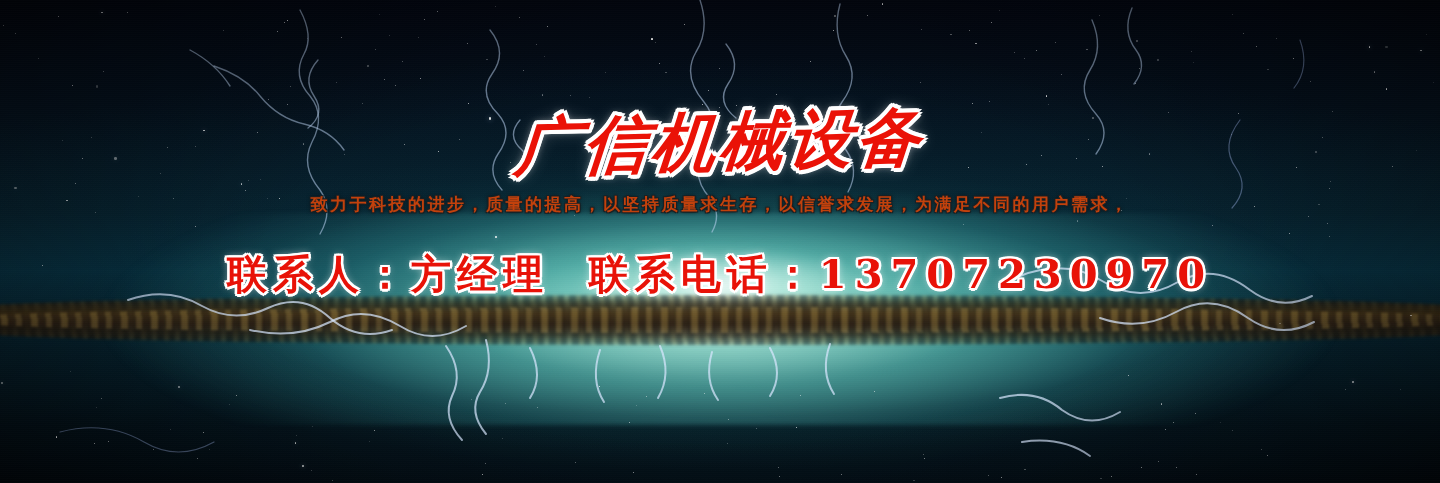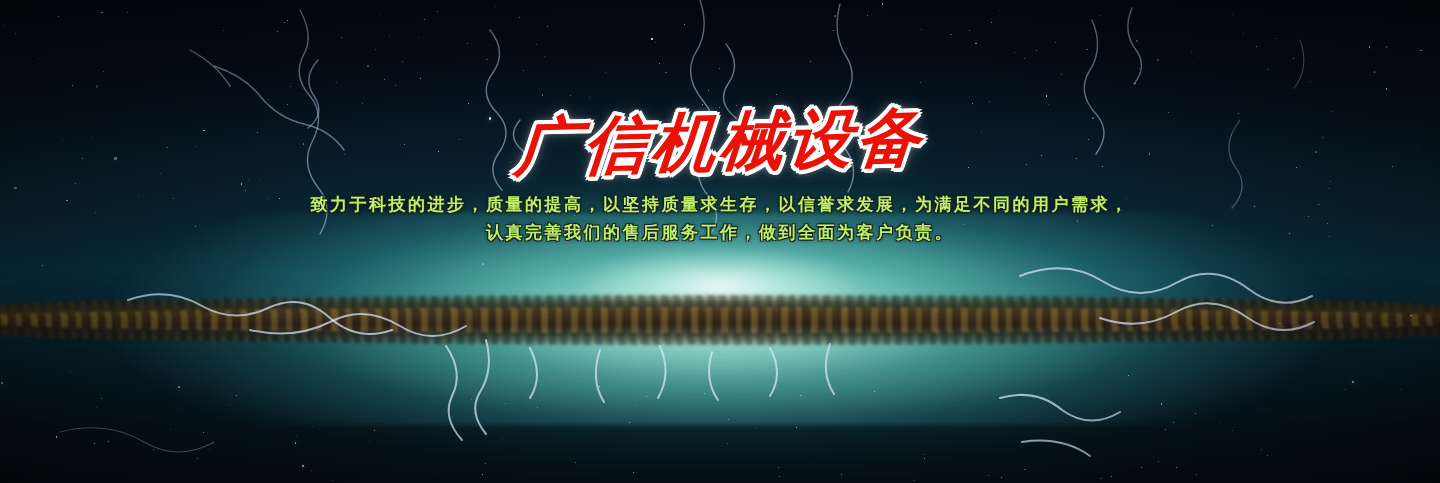--- a/index.html
+++ b/index.html
@@ -114,21 +114,21 @@
       0 0 7px rgba(255,255,255,.8);
   }
 
   .slogan-block{
     position:absolute;left:0;right:0;top:190px;
     text-align:center;
   }
   .slogan{
     font-family:"DejaVu Serif",serif;
     font-size:17px;font-weight:700;
-    color:#bef264;
+    color:#c2410c;
     letter-spacing:2.5px;
     line-height:28px;
     white-space:nowrap;
     text-shadow:
       -1px -1px 0 #1a2024, 1px -1px 0 #1a2024, -1px 1px 0 #1a2024, 1px 1px 0 #1a2024,
       0 0 4px rgba(0,0,0,.8);
   }
 
   .contact-row{
     position:absolute;left:0;right:0;top:252px;
@@ -452,18 +452,20 @@
   <div class="grain"></div>
 
   <div class="content">
 
     <div class="headline-row">
       <div class="brand-title">广信机械设备</div>
     </div>
 
     <div class="slogan-block">
       <div class="slogan">致力于科技的进步，质量的提高，以坚持质量求生存，以信誉求发展，为满足不同的用户需求，</div>
-      <div class="slogan">认真完善我们的售后服务工作，做到全面为客户负责。</div>
     </div>
 
+    <div class="contact-row">
+      <span class="contact-text">联系人：</span><span class="contact-text">方经理</span><span class="contact-text">&nbsp;&nbsp;</span><span class="contact-text">联系电话：</span><span class="contact-text contact-phone">13707230970</span>
+    </div>
 
   </div>
 </div>
 
 </body></html>

